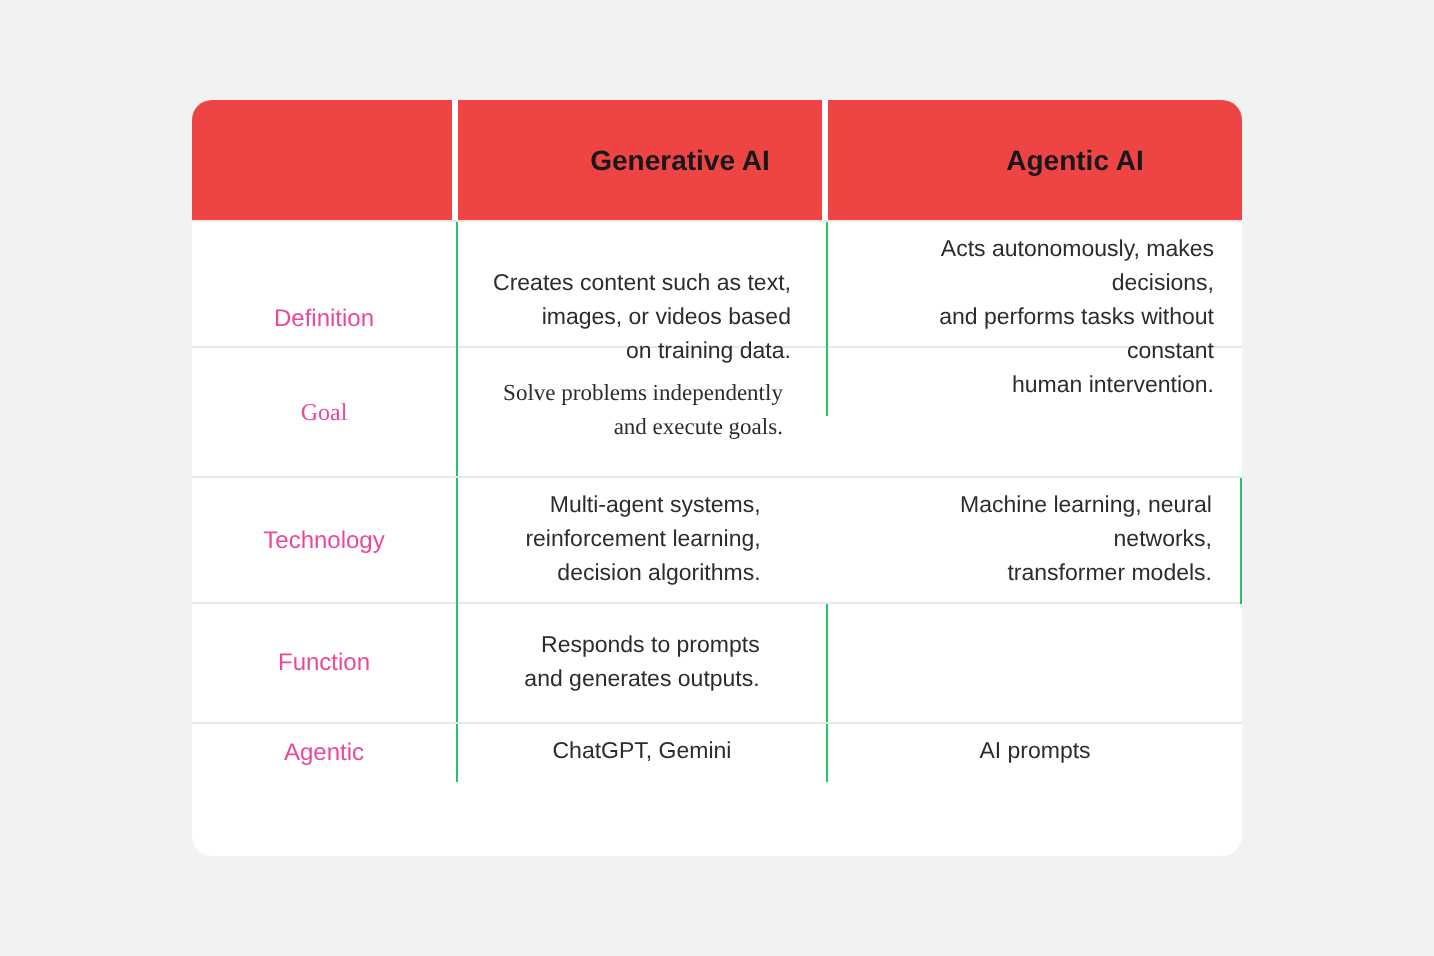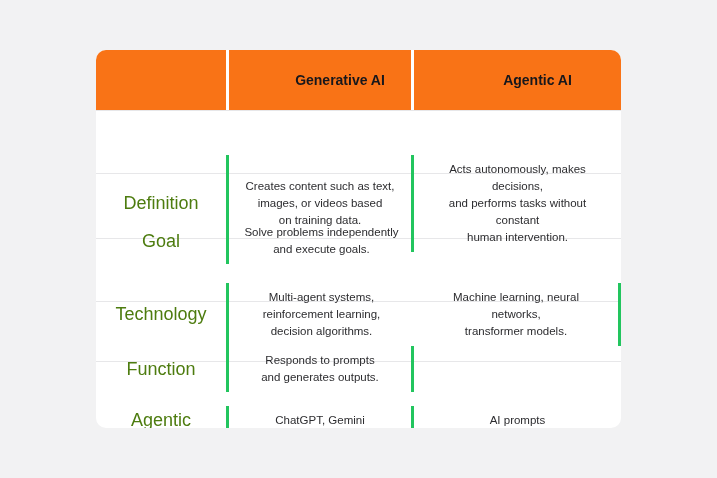--- a/index.html
+++ b/index.html
@@ -21,53 +21,52 @@
     border-radius: 10px;
     overflow: hidden;
   }
   .grid-row {
     display: grid;
     grid-template-columns: 133px 185px 207px;
     width: 100%;
   }
   .header-row { height: 60px; }
   .header-cell {
-    background: #f97316;
+    background: #ef4444;
     display: flex;
     align-items: center;
     justify-content: center;
     font-size: 14px;
     font-weight: bold;
     color: #17171c;
     padding-left: 40px;
   }
   .header-cell.sep { border-right: 3px solid #ffffff; }
   .body-row { border-top: 1px solid #e7e7e9; }
   .body-row:first-of-type { border-top: none; }
   .body-row:nth-of-type(1) { height: 67px; }
   .body-row:nth-of-type(2) { height: 63px; }
-  .body-row:nth-of-type(3) { height: 65px; }
+  .body-row:nth-of-type(3) { height: 65px; font-family: Liberation Serif, serif; }
   .body-row:nth-of-type(4) { height: 63px; }
   .body-row:nth-of-type(5) { height: 60px; }
   .cell {
     display: flex;
     align-items: center;
     justify-content: center;
-    text-align: center;
+    text-align: right;
     padding: 6px 14px;
     font-size: 11.5px;
     line-height: 17px;
     color: #2c2c2f;
     white-space: pre-line;
-    margin-top: 44px;
   }
-  .cell.sep { border-right: 3px solid #22c55e; }
+  .cell.sep { border-right: 1px solid #22c55e; }
   .label-cell {
-    font-size: 18px;
-    color: #4d7c0f;
+    font-size: 12px;
+    color: #ec4899;
     white-space: normal;
   }
 </style>
 </head>
 <body>
 
 <div class="table-card">
 
   <div class="grid-row header-row">
     <div class="header-cell sep"></div>

